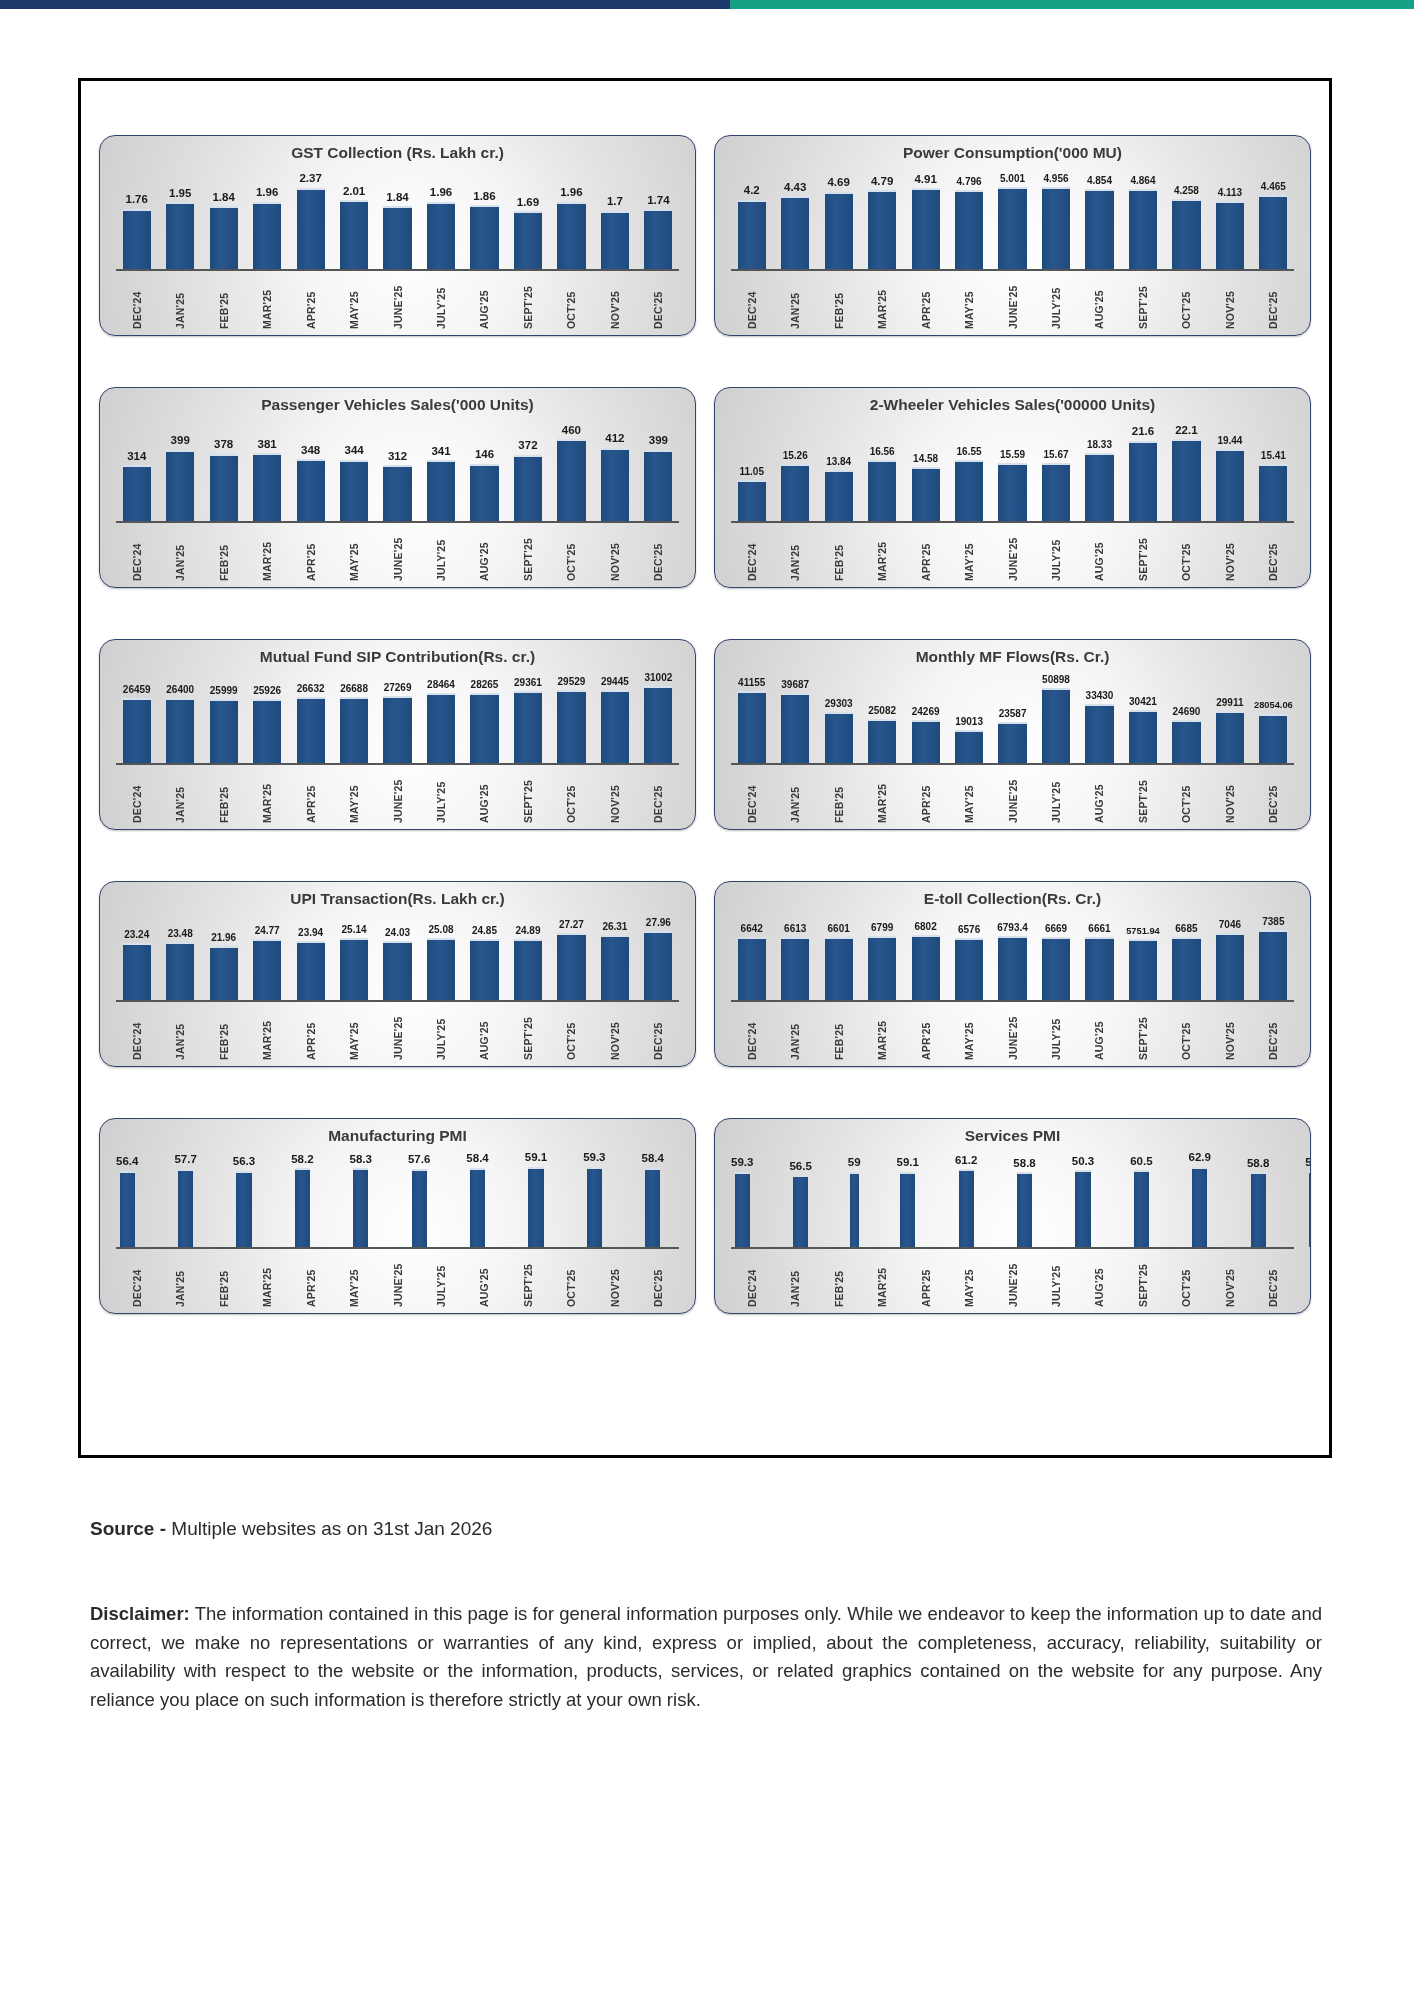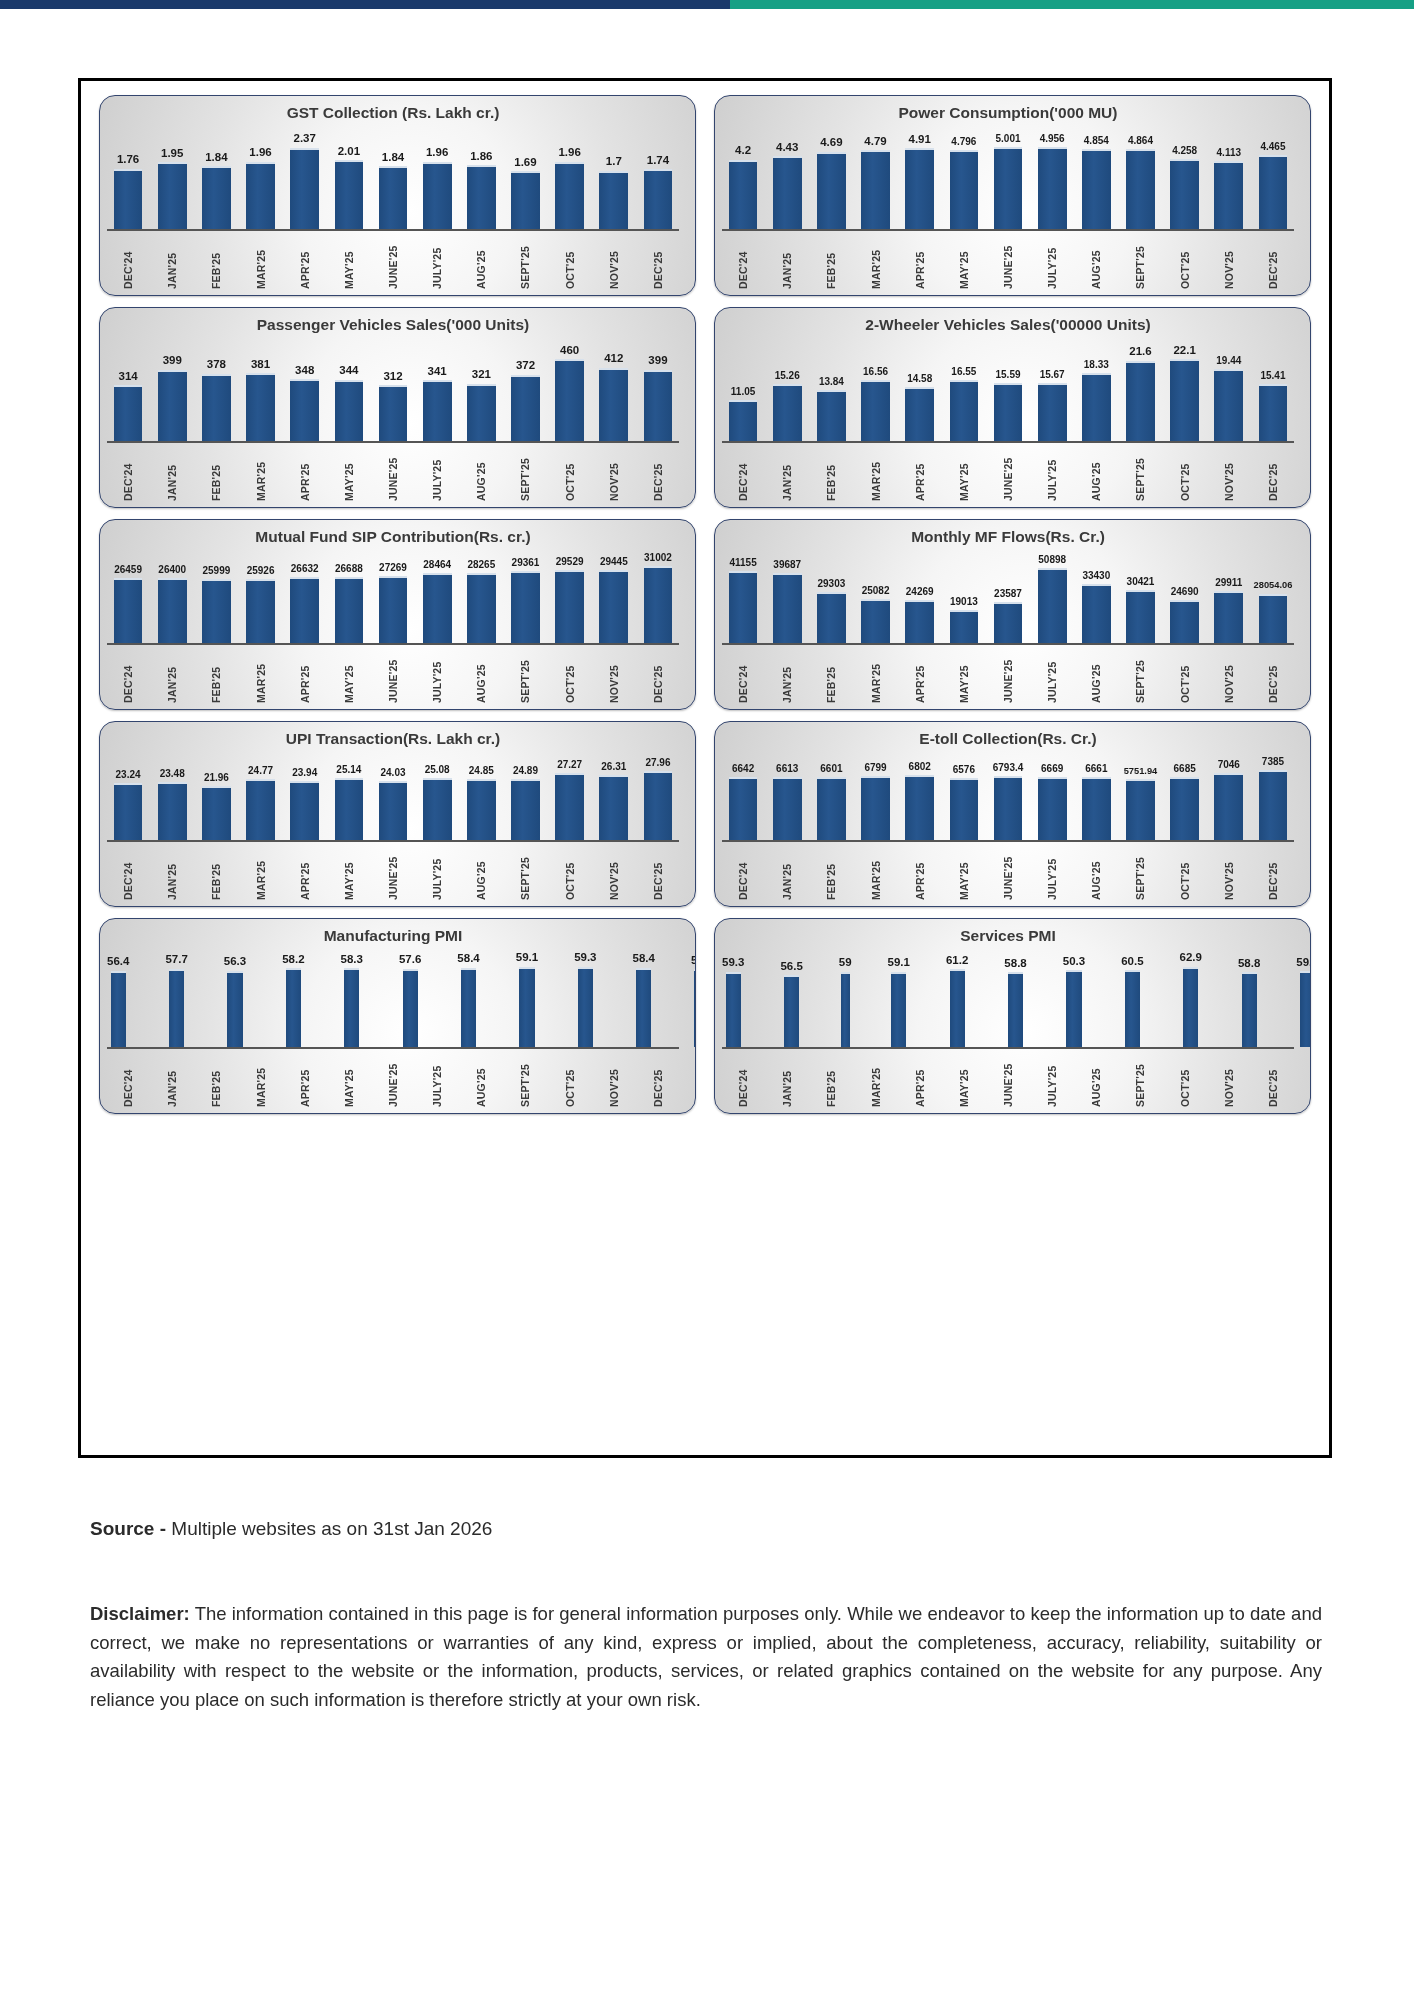--- a/index.html
+++ b/index.html
@@ -62,23 +62,24 @@
     display: flex;
     gap: 18px;
   }
   .card {
     flex: 1 1 0;
     border: 1.5px solid #33456e;
     border-radius: 16px;
     background:
       radial-gradient(circle at 52% 58%, #ffffff 0%, #f5f5f5 32%, #e3e3e3 62%, #cfcfcf 100%);
     box-shadow: 0 1px 2px rgba(0,0,0,.25);
-    padding: 8px 10px 6px 1px;
+    padding: 8px 10px 6px 10px;
     position: relative;
     overflow: hidden;
+    margin-top: 40px;
   }
   .card h2 {
     text-align: center;
     font-size: 15.5px;
     font-weight: bold;
     color: #3a3a3a;
     margin-bottom: 2px;
     white-space: nowrap;
   }
 
@@ -432,21 +433,21 @@
               </div>
               <div class="col">
                 <div class="vlabel">312</div>
                 <div class="bar" style="height: 55.536px;"></div>
               </div>
               <div class="col">
                 <div class="vlabel">341</div>
                 <div class="bar" style="height: 60.698px;"></div>
               </div>
               <div class="col">
-                <div class="vlabel">321</div>
+                <div class="vlabel">146</div>
                 <div class="bar" style="height: 57.138px;"></div>
               </div>
               <div class="col">
                 <div class="vlabel">372</div>
                 <div class="bar" style="height: 66.216px;"></div>
               </div>
               <div class="col">
                 <div class="vlabel">460</div>
                 <div class="bar" style="height: 81.88px;"></div>
               </div>

